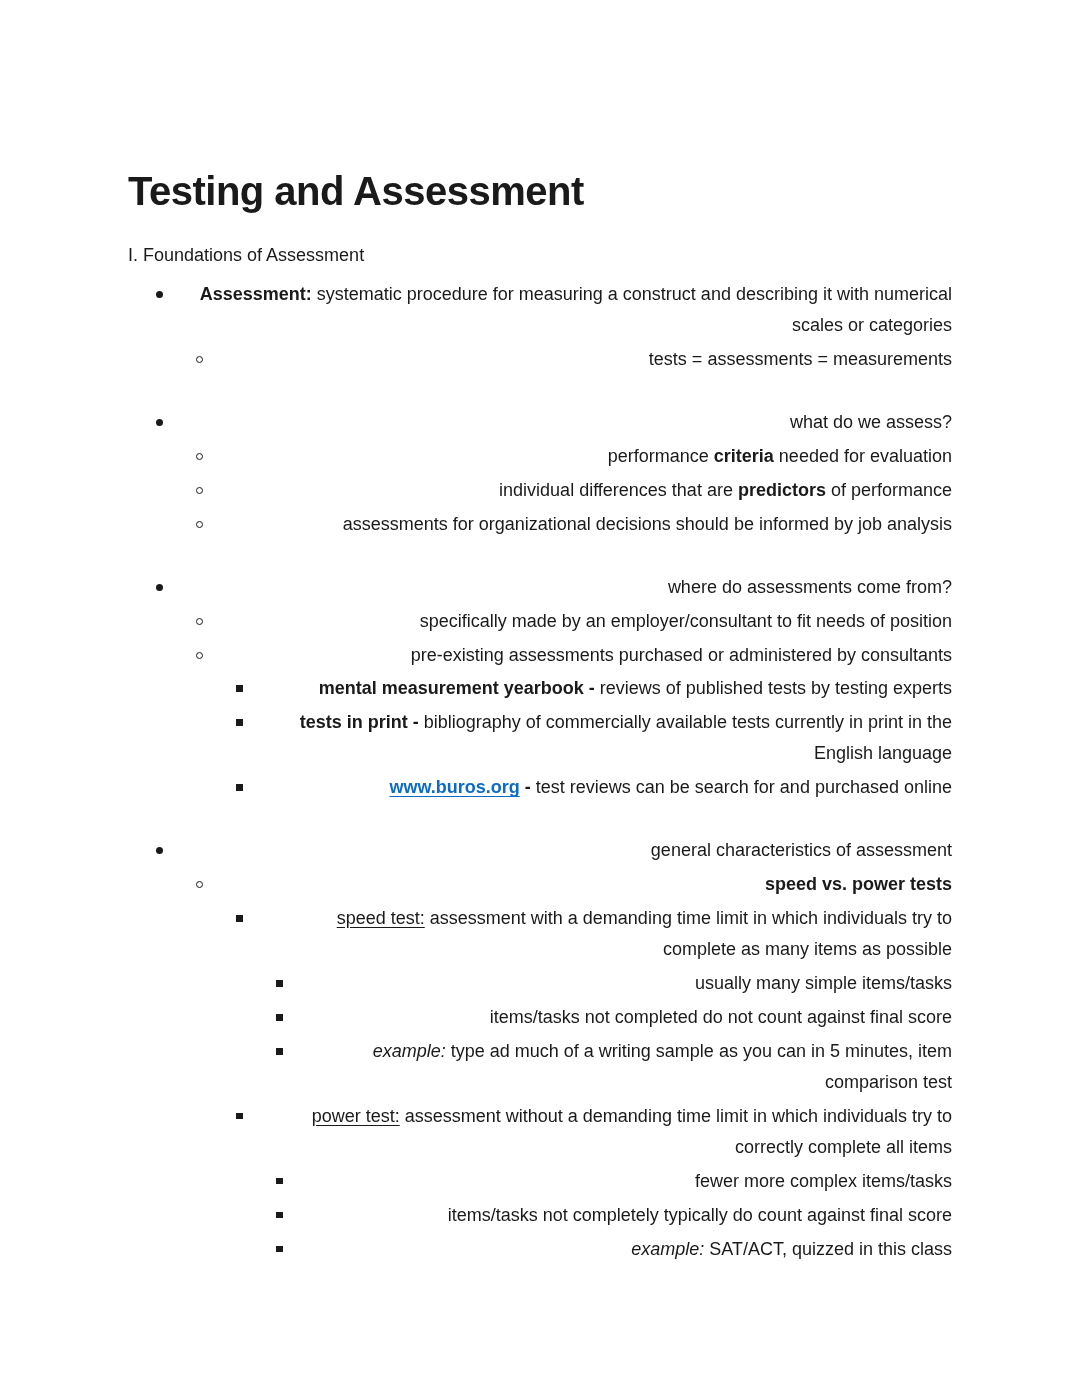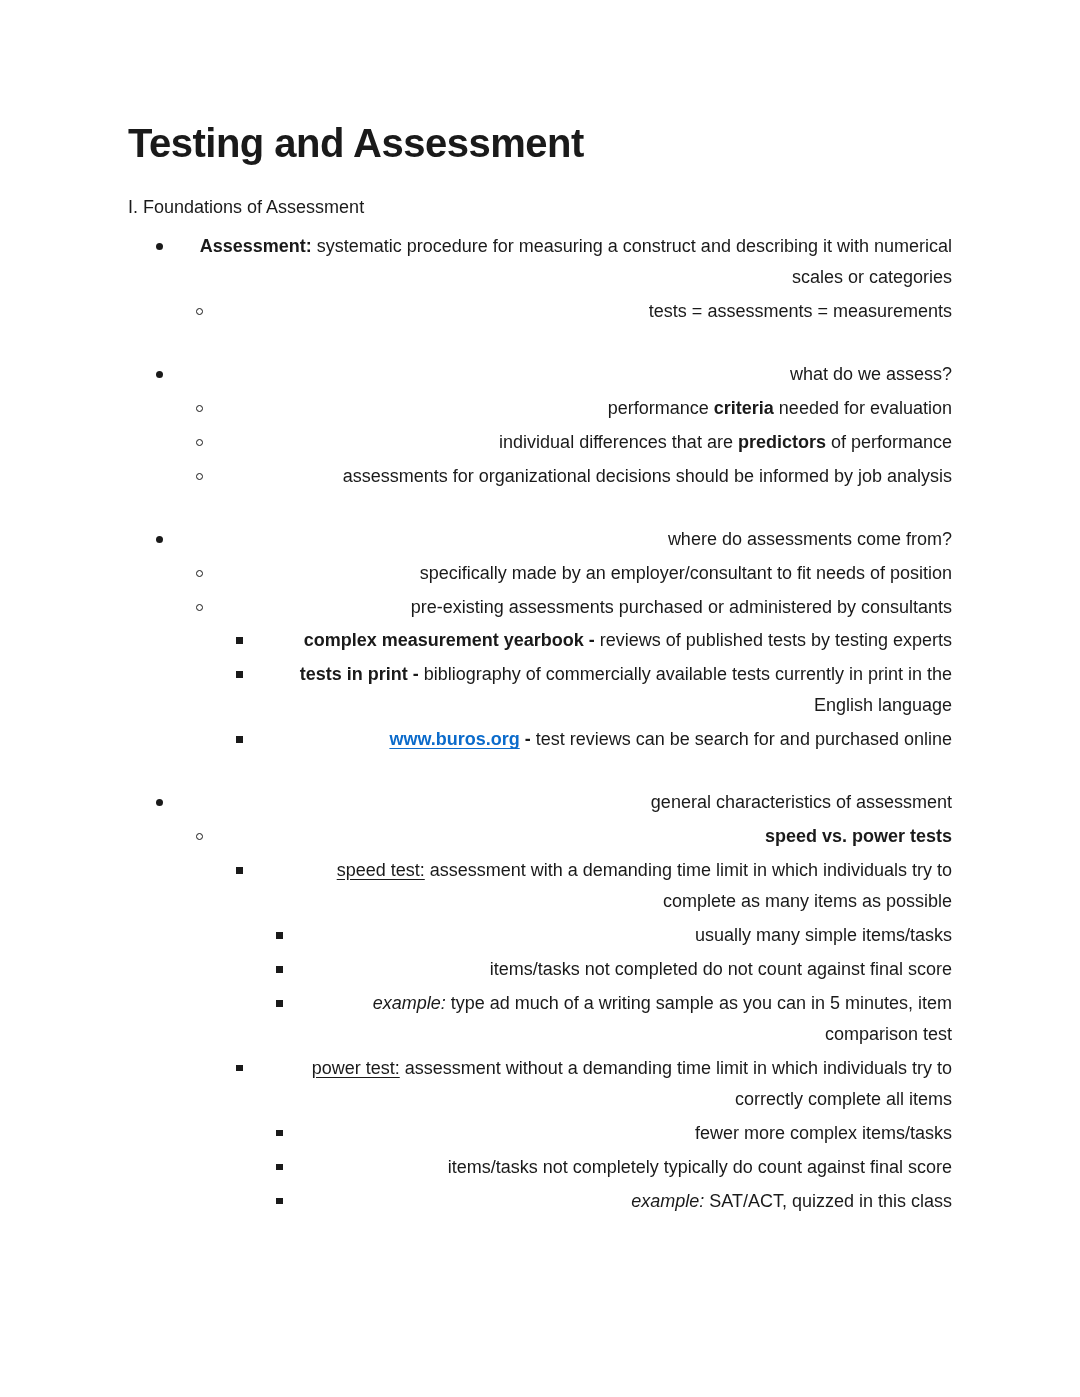--- a/index.html
+++ b/index.html
@@ -13,20 +13,21 @@
     min-height:1397px;
     margin:0 auto;
     font-family:"Liberation Sans","DejaVu Sans",sans-serif;
     color:var(--text-color);
     font-size:18px;
     line-height:1.72;
     -webkit-font-smoothing:antialiased;
   }
   .page{
     padding:118px 128px 80px 128px;
+    margin-top:48px;
   }
   .page-title{
     font-size:40px;
     line-height:1.25;
     font-weight:700;
     letter-spacing:-0.5px;
     margin:0 0 24px 0;
   }
   .section-heading{
     margin:0 0 8px 0;
@@ -143,21 +144,21 @@
             <span class="bullet ring">
               <i></i>
             </span>
             <div class="content"><span>pre-existing assessments purchased or administered by consultants</span></div>
           </div>
           <div class="list depth-2">
             <div class="item">
               <span class="bullet square">
                 <i></i>
               </span>
-              <div class="content"><span class="b">complex measurement yearbook -</span><span> reviews of published tests by testing experts</span></div>
+              <div class="content"><span class="b">mental measurement yearbook -</span><span> reviews of published tests by testing experts</span></div>
             </div>
             <div class="item">
               <span class="bullet square">
                 <i></i>
               </span>
               <div class="content"><span class="b">tests in print -</span><span> bibliography of commercially available tests currently in print in the English language</span></div>
             </div>
             <div class="item">
               <span class="bullet square">
                 <i></i>

